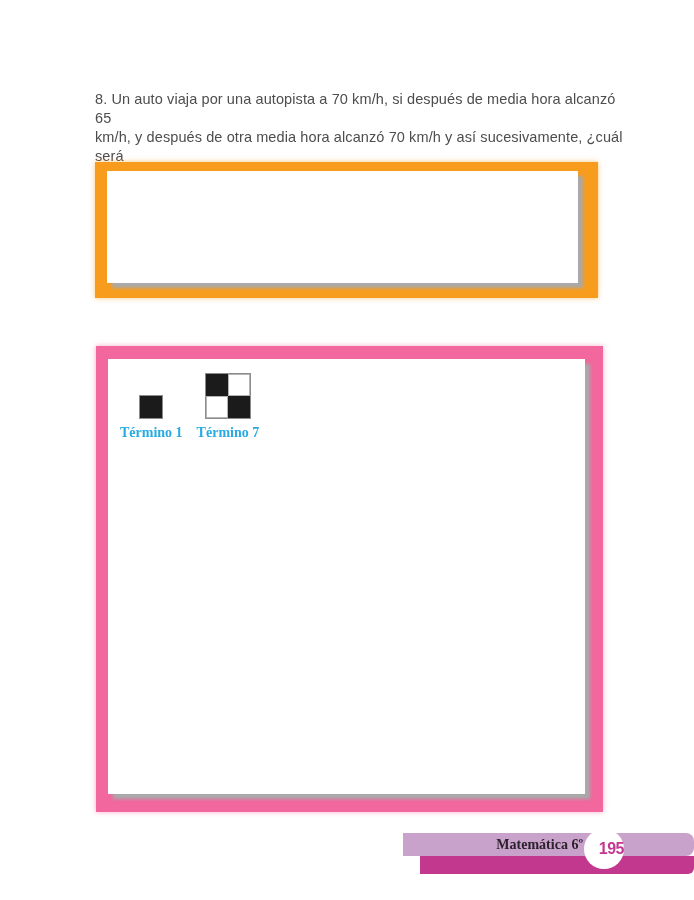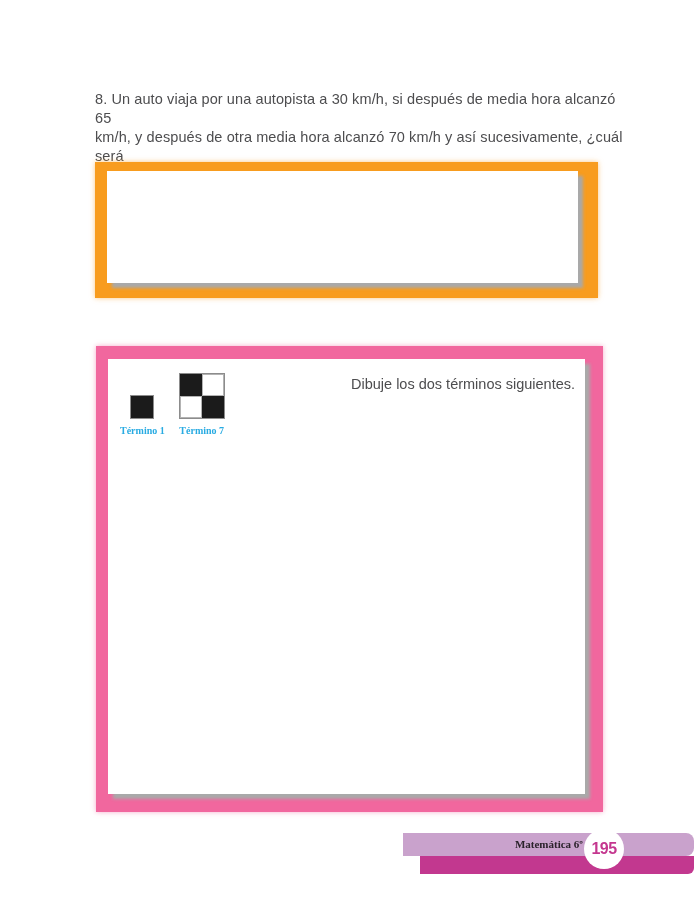--- a/index.html
+++ b/index.html
@@ -73,21 +73,21 @@
     gap: 0;
     border: 1px solid #8c8c8c;
   }
   .cell { width: 22px; height: 22px; }
   .cell.black { background: #1b1b1b; }
   .cell.white { background: #ffffff; border: 1px solid #b3b3b3; }
   .term-label {
     margin-top: 6px;
     font-family: "Liberation Serif", serif;
     font-weight: bold;
-    font-size: 10px;
+    font-size: 14px;
     color: #29abe2;
     white-space: nowrap;
     text-align: right;
   }
   .instruction {
     position: absolute;
     left: 243px; top: 17px;
     font-size: 14.5px;
     color: #4d4d4f;
     white-space: nowrap;
@@ -109,48 +109,48 @@
     border-radius: 0 0 6px 0;
   }
   .footer-subject {
     position: absolute;
     left: 403px; top: 833px;
     width: 180px; height: 23px;
     line-height: 23px;
     text-align: right;
     font-family: "Liberation Serif", serif;
     font-weight: bold;
-    font-size: 11px;
+    font-size: 14px;
     color: #2b222b;
   }
   .page-number-circle {
     position: absolute;
     left: 584px; top: 829px;
     width: 40px; height: 40px;
     background: #ffffff;
     border-radius: 50%;
     display: flex;
     align-items: center;
-    justify-content: center;
+    justify-content: flex-end;
     z-index: 2;
   }
   .page-number-circle span {
     font-weight: bold;
     font-size: 16px;
     letter-spacing: -0.5px;
     color: #c4378f;
   }
 </style>
 </head>
 <body>
 
 <div class="page">
 
   <div class="q-text" id="q8-text">
-    <div>8. Un auto viaja por una autopista a 30 km/h, si después de media hora alcanzó 65</div>
+    <div>8. Un auto viaja por una autopista a 70 km/h, si después de media hora alcanzó 65</div>
     <div>km/h, y después de otra media hora alcanzó 70 km/h y así sucesivamente, ¿cuál será</div>
     <div>la velocidad después de 5 horas?</div>
   </div>
 
   <div class="answer-box">
     <div class="inner"></div>
   </div>
 
 
   <div class="sequence-box">
@@ -165,21 +165,20 @@
           <div class="term">
             <div class="term-grid" style="grid-template-columns: repeat(2, 22px);">
               <div class="cell black"></div>
               <div class="cell white"></div>
               <div class="cell white"></div>
               <div class="cell black"></div>
             </div>
             <div class="term-label">Término 7</div>
           </div>
         </div>
-      <div class="instruction">Dibuje los dos términos siguientes.</div>
     </div>
   </div>
 
   <div class="footer-bar-light"></div>
   <div class="footer-bar-dark"></div>
   <div class="footer-subject">Matemática 6º</div>
   <div class="page-number-circle">
     <span>195</span>
   </div>
 

